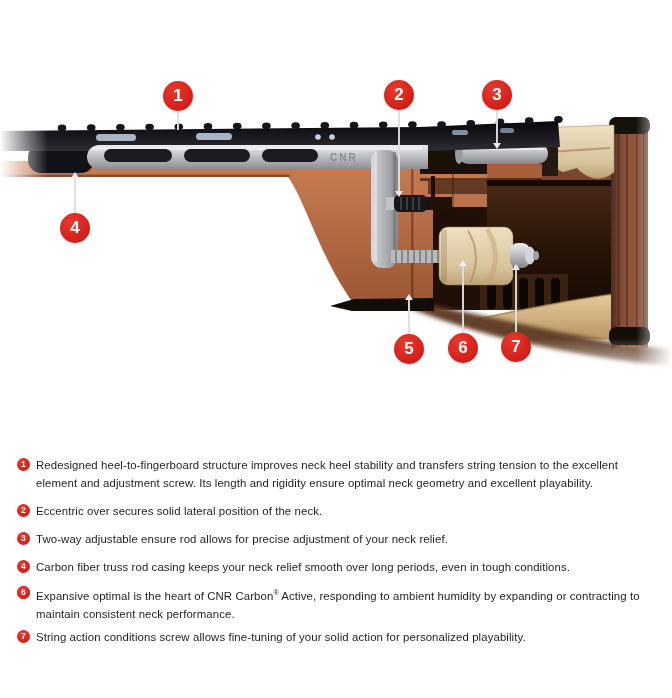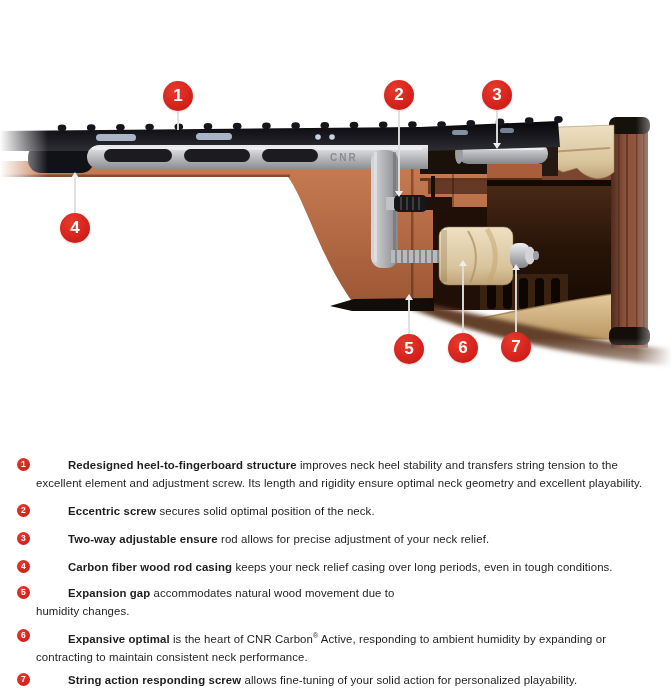--- a/index.html
+++ b/index.html
@@ -16,21 +16,21 @@
   .cline{position:absolute;width:2px;background:#dedede;opacity:.95;}
   .carrow{position:absolute;width:0;height:0;border-left:4px solid transparent;
     border-right:4px solid transparent;}
   .carrow.up{border-bottom:6px solid #ededed;}
   .carrow.down{border-top:6px solid #ededed;}
 
   
   .legend{position:absolute;left:17px;top:456px;width:641px;font-size:11.4px;
     line-height:18px;letter-spacing:.1px;}
   .legend-item{position:relative;padding-left:19px;}
-  .legend-item .txt b{font-weight:700;margin-left:32px;}
+  .legend-item .txt b{font-weight:400;}
   .m10{margin-bottom:10px;}.m8{margin-bottom:8px;}.m7{margin-bottom:7px;}.m5{margin-bottom:5px;}
   .bullet{position:absolute;left:0;top:2px;width:13px;height:13px;border-radius:50%;
     background:radial-gradient(circle at 38% 30%,#e63a2e 0%,#d7241d 60%,#c01714 100%);
     color:#fff;font-size:8.5px;font-weight:bold;line-height:13px;text-align:center;}
   .w620{max-width:620px;}.w396{max-width:396px;}.w642{max-width:642px;}
   sup{font-size:7px;vertical-align:super;}
 </style>
 </head>
 <body>
 
@@ -251,35 +251,34 @@
 <div class="callout" style="left:501px;top:332px;">7</div>
 </div>
 
 <div class="legend">
   <div class="legend-item m10">
     <span class="bullet">1</span>
     <div class="txt w620"><b>Redesigned heel-to-fingerboard structure</b><span> improves neck heel stability and transfers string tension to the excellent element and adjustment screw. Its length and rigidity ensure optimal neck geometry and excellent playability.</span></div>
   </div>
   <div class="legend-item m10">
     <span class="bullet">2</span>
-    <div class="txt"><b>Eccentric screw</b><span> secures solid optimal position of the neck.</span></div>
+    <div class="txt"><b>Eccentric over</b><span> secures solid lateral position of the neck.</span></div>
   </div>
   <div class="legend-item m10">
     <span class="bullet">3</span>
     <div class="txt"><b>Two-way adjustable ensure</b><span> rod allows for precise adjustment of your neck relief.</span></div>
   </div>
   <div class="legend-item m8">
     <span class="bullet">4</span>
-    <div class="txt"><b>Carbon fiber wood rod casing</b><span> keeps your neck relief casing over long periods, even in tough conditions.</span></div>
+    <div class="txt"><b>Carbon fiber truss rod casing</b><span> keeps your neck relief smooth over long periods, even in tough conditions.</span></div>
   </div>
   <div class="legend-item m7">
     <span class="bullet">5</span>
-    <div class="txt w396"><b>Expansion gap</b><span> accommodates natural wood movement due to humidity changes.</span></div>
   </div>
   <div class="legend-item m5">
     <span class="bullet">6</span>
     <div class="txt w642"><b>Expansive optimal</b><span> is the heart of CNR Carbon</span><sup>®</sup><span> Active, responding to ambient humidity by expanding or contracting to maintain consistent neck performance.</span></div>
   </div>
   <div class="legend-item">
     <span class="bullet">7</span>
-    <div class="txt"><b>String action responding screw</b><span> allows fine-tuning of your solid action for personalized playability.</span></div>
+    <div class="txt"><b>String action conditions screw</b><span> allows fine-tuning of your solid action for personalized playability.</span></div>
   </div>
 </div>
 
 </body></html>

